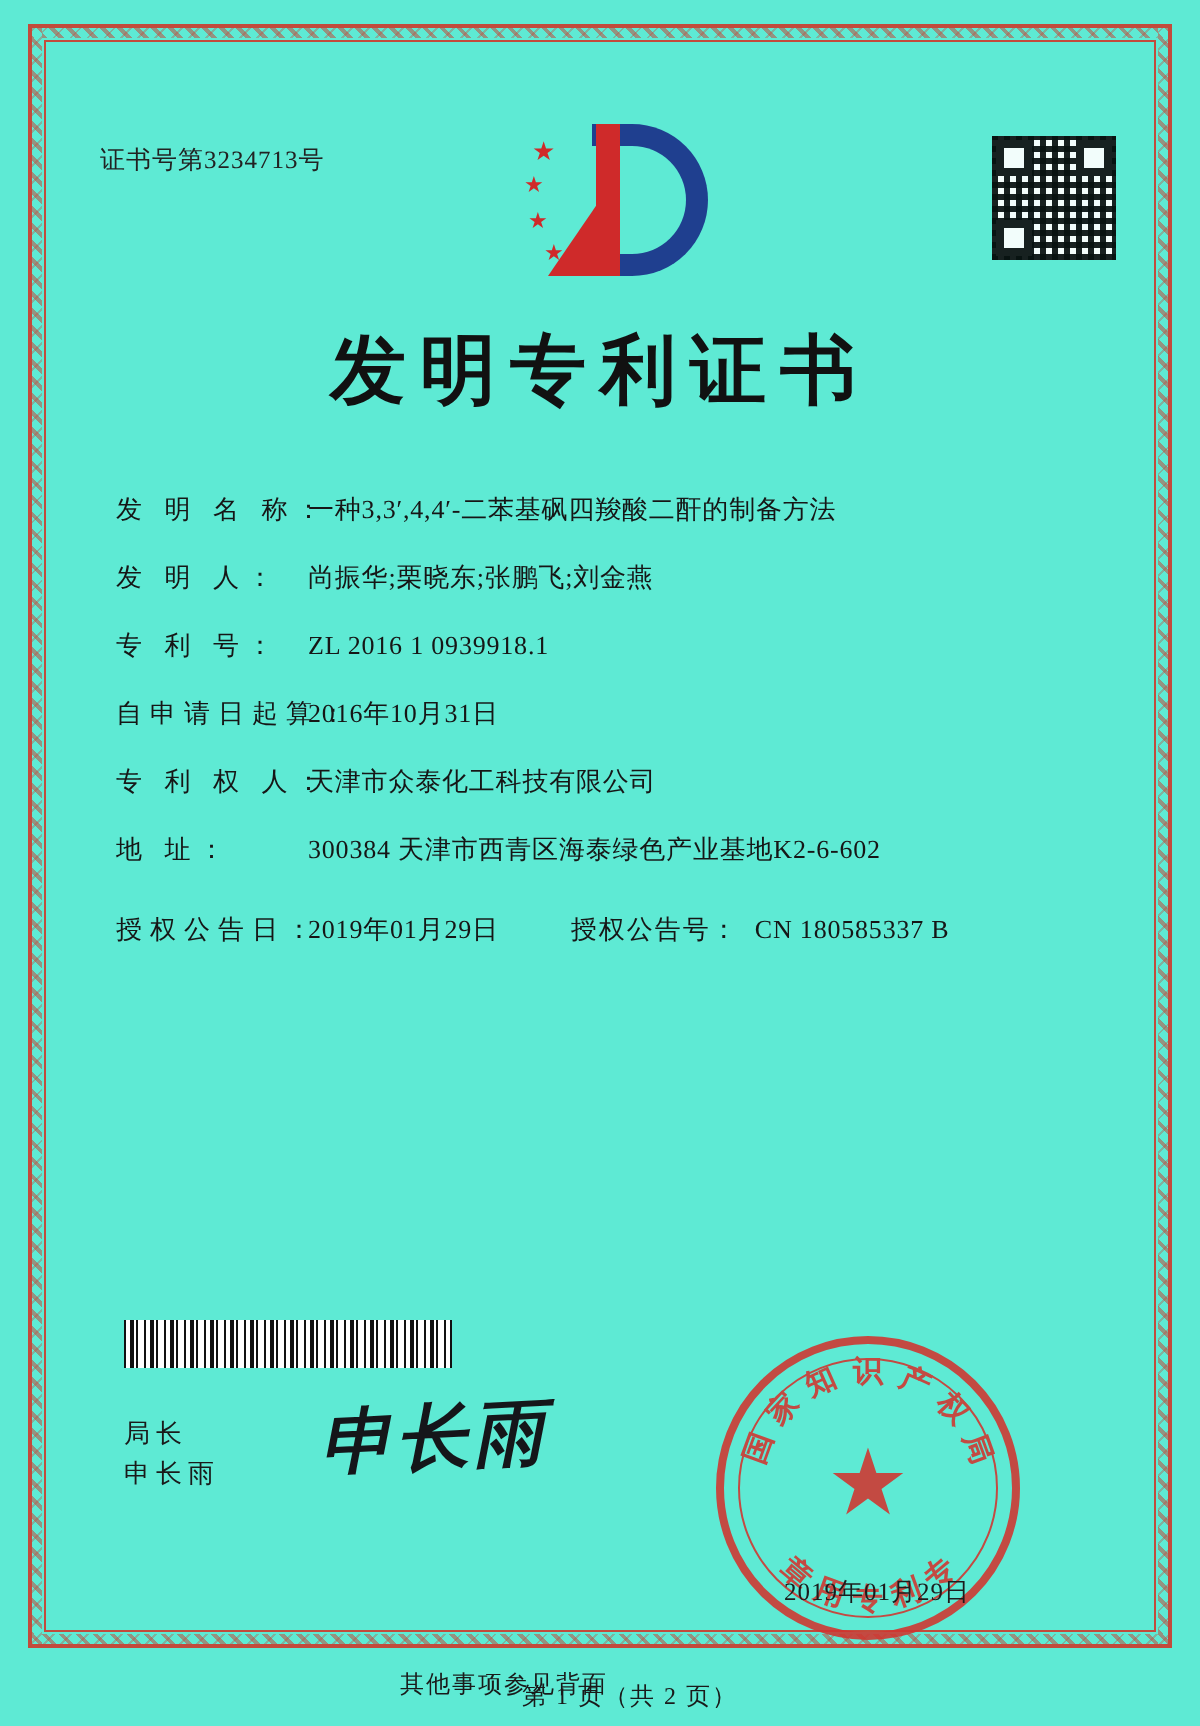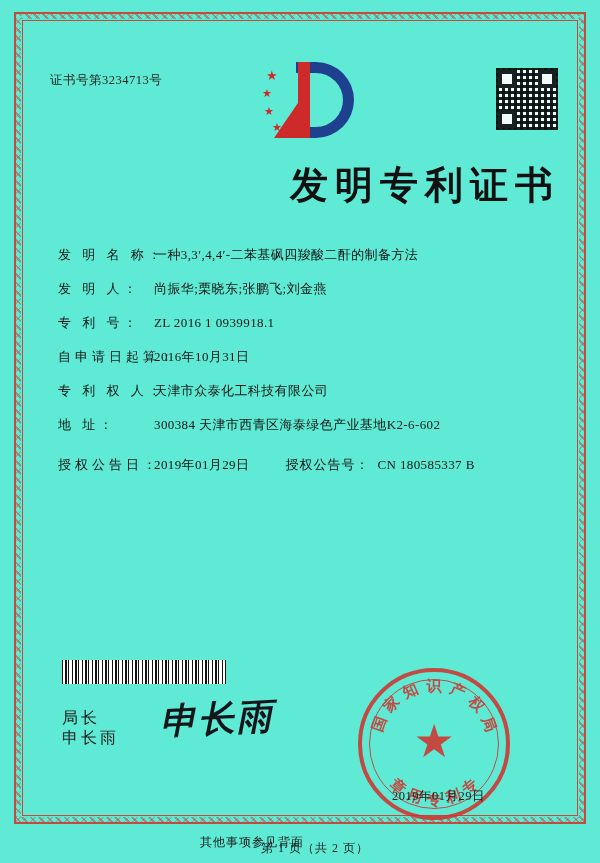--- a/index.html
+++ b/index.html
@@ -152,21 +152,21 @@
   }
   .qr .eye.a { left: 2px;  top: 2px; }
   .qr .eye.b { right: 2px; top: 2px; }
   .qr .eye.c { left: 2px;  bottom: 2px; }
 
   
   .title {
     position: absolute;
     left: 0; top: 120px;
     width: 520px;
-    text-align: right;
+    text-align: center;
     font-family: "DejaVu Serif", "Liberation Serif", serif;
     font-size: 38px;
     font-weight: bold;
     letter-spacing: 7px;
     color: #111;
   }
 
   
   .fields {
     position: absolute;
@@ -222,21 +222,21 @@
       repeating-linear-gradient(90deg,
         #111 0 1px, #fff 1px 3px,
         #111 3px 5px, #fff 5px 6px,
         #111 6px 7px, #fff 7px 10px);
   }
 
   
   .sign-block {
     position: absolute;
     left: 22px; top: 668px;
-    font-size: 16px;
+    font-size: 13px;
     color: #1a1a1a;
   }
   .sign-block .line { height: 20px; letter-spacing: 3px; }
   .signature {
     position: absolute;
     left: 120px; top: 655px;
     font-family: "DejaVu Serif", serif;
     font-size: 36px;
     font-style: italic;
     font-weight: bold;

